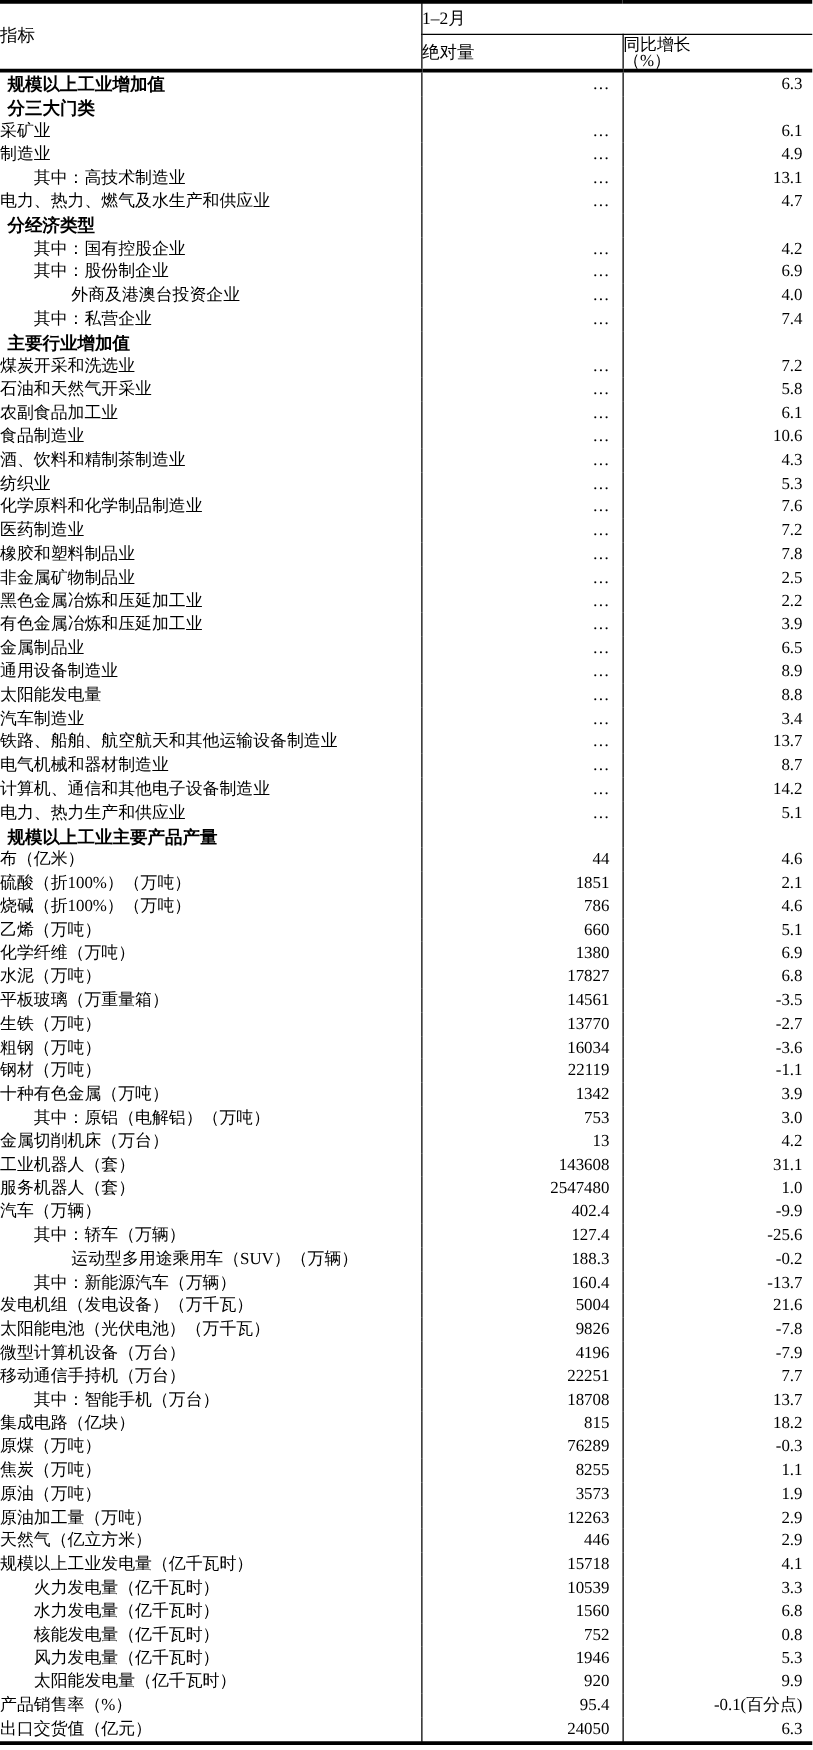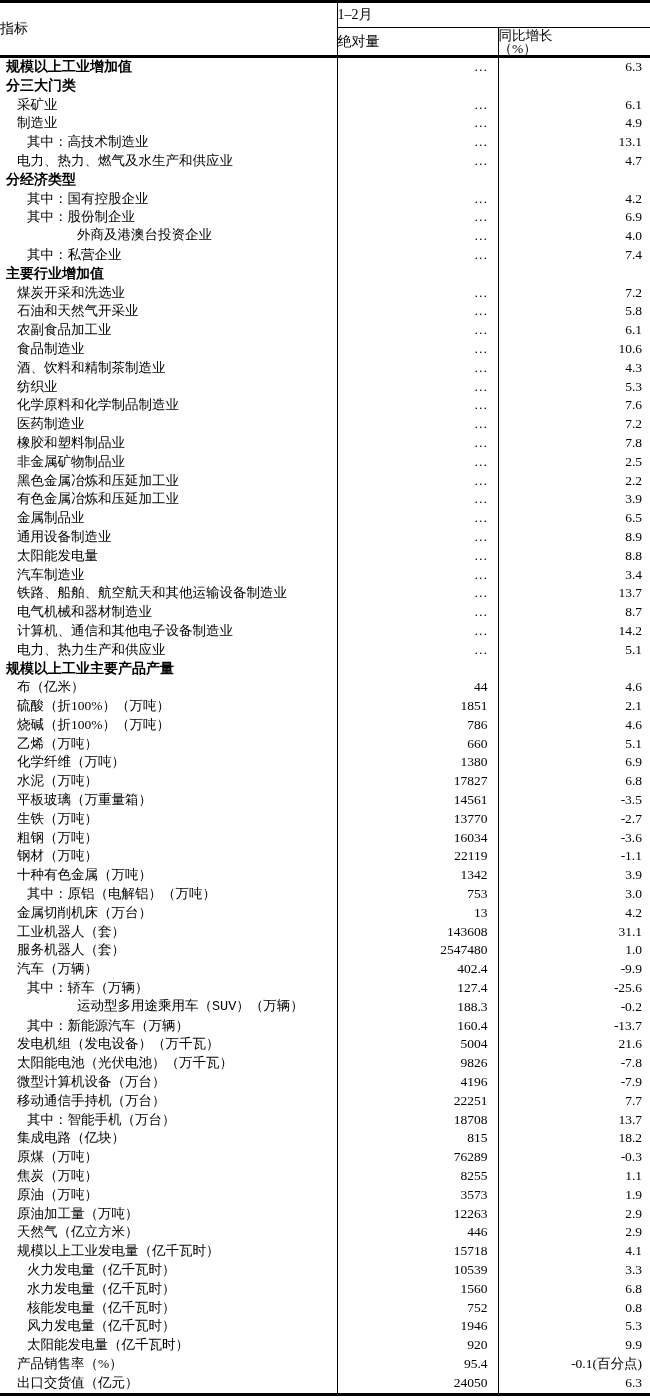--- a/index.html
+++ b/index.html
@@ -57,27 +57,27 @@
     border-right:1px solid #000;
     text-align:right;
     padding-right:10px;
   }
   td.c-growth{
     text-align:right;
     padding-right:8px;
   }
   td.c-label.bold{
     font-weight:700;
-    font-family:Liberation Mono, monospace;
+    font-family:Liberation Sans, sans-serif;
     font-size:14px;
   }
   .ind0{padding-left:6px;}
-  .ind1{padding-left:17px;}
+  .ind1{}
   .ind2{padding-left:27px;}
-  .ind3{padding-left:77px;font-family:Liberation Mono, monospace;}
+  .ind3{padding-left:57px;}
 </style>
 </head>
 <body>
 
 <table>
   <colgroup>
     <col class="c1">
       <col class="c2">
       <col class="c3">
   </colgroup>

